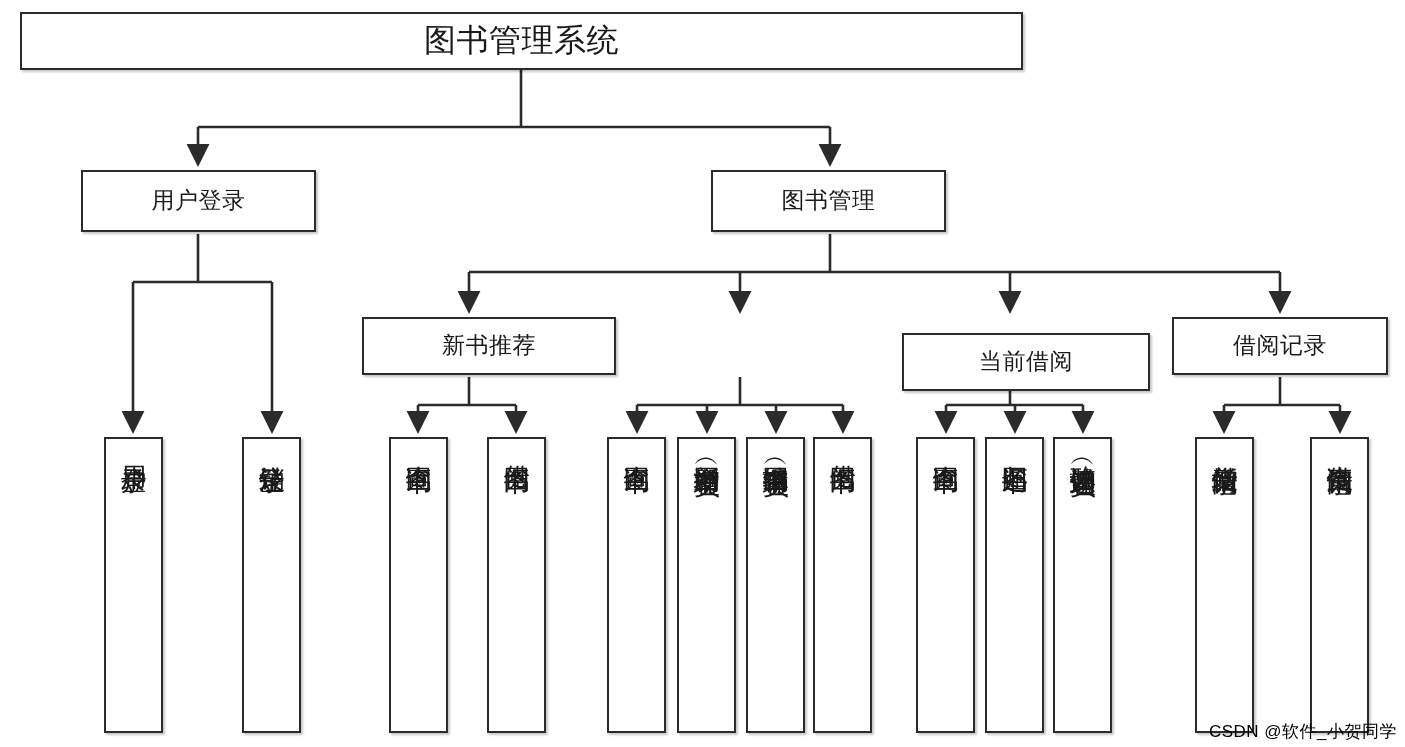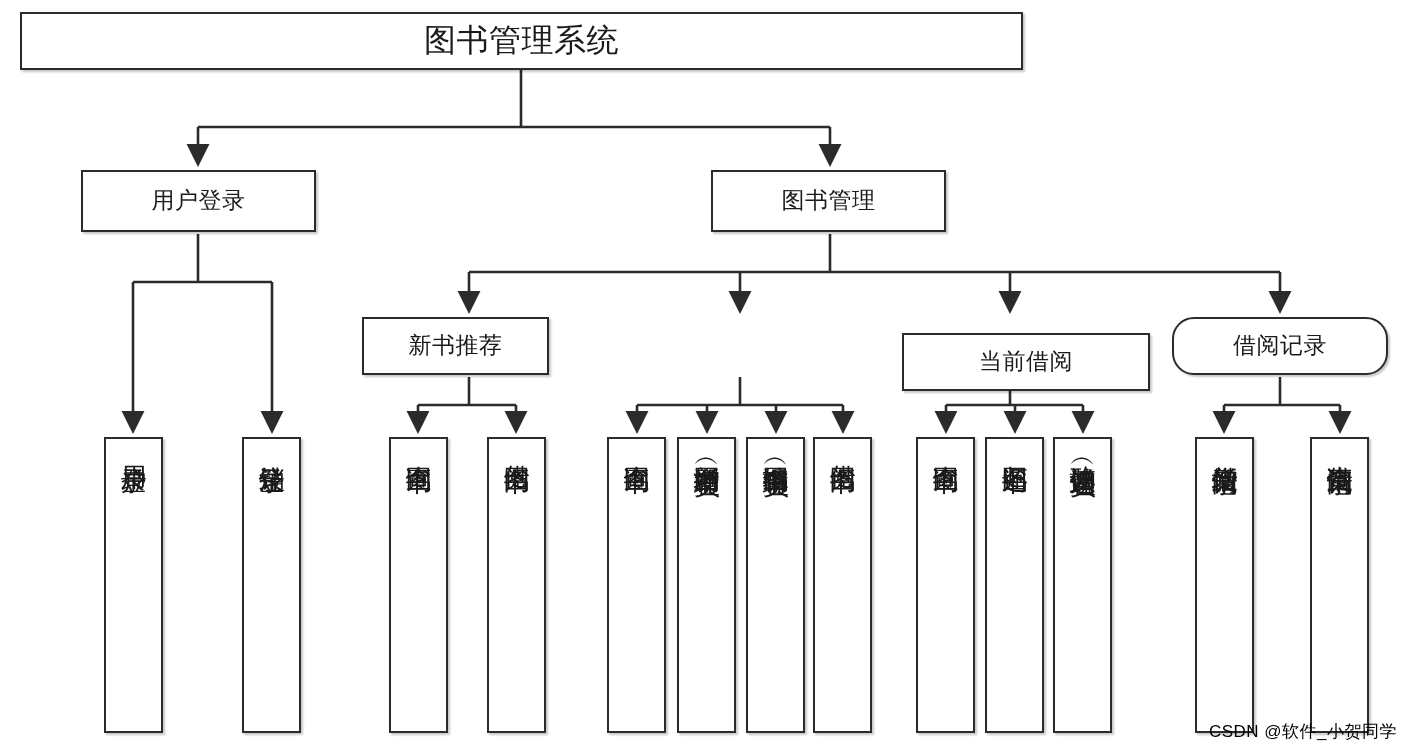--- a/index.html
+++ b/index.html
@@ -126,27 +126,27 @@
     <span class="label">图书管理系统</span>
   </div>
 
   <div class="node h" style="left:81px;top:170px;width:235px;height:62px;">
     <span class="label">用户登录</span>
   </div>
   <div class="node h" style="left:711px;top:170px;width:235px;height:62px;">
     <span class="label">图书管理</span>
   </div>
 
-  <div class="node h" style="left:362px;top:317px;width:187px;height:58px;">
+  <div class="node h" style="left:362px;top:317px;width:254px;height:58px;">
     <span class="label">新书推荐</span>
   </div>
   <div class="node h" style="left:902px;top:333px;width:248px;height:58px;">
     <span class="label">当前借阅</span>
   </div>
-  <div class="node h" style="left:1172px;top:317px;width:216px;height:58px;border-radius:22px;">
+  <div class="node h" style="left:1172px;top:317px;width:216px;height:58px;">
     <span class="label">借阅记录</span>
   </div>
 
   <div class="node v" style="left:104px;top:437px;width:59px;height:296px;">
     <span class="label">用户登录</span>
   </div>
   <div class="node v" style="left:242px;top:437px;width:59px;height:296px;">
     <span class="label">注销登录</span>
   </div>
 

